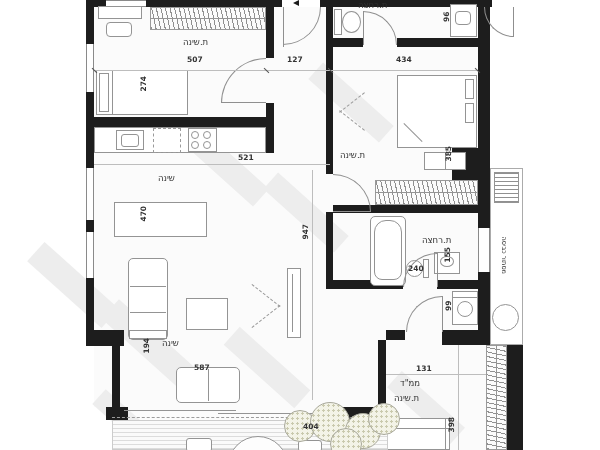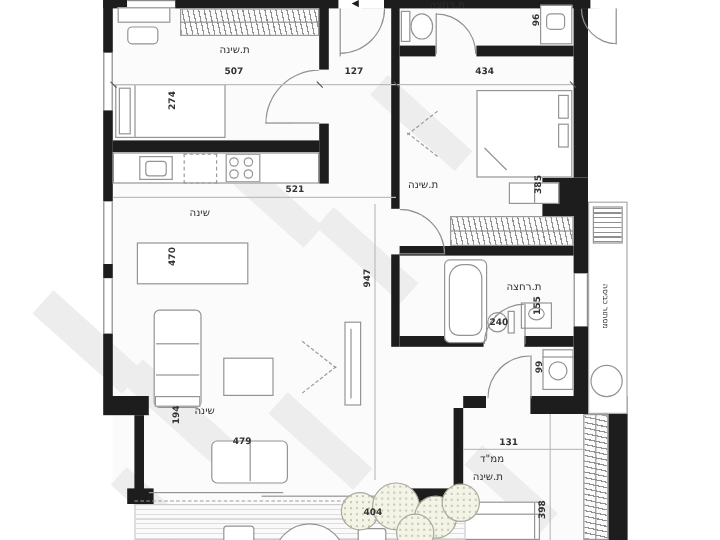--- a/index.html
+++ b/index.html
@@ -229,18 +229,18 @@
   <div class="dim vdim" style="left:442px;top:13px;">96</div>
   <div class="dim vdim" style="left:136px;top:80px;">274</div>
   <div class="dim" style="left:238px;top:154px;">521</div>
   <div class="dim vdim" style="left:441px;top:150px;">385</div>
   <div class="dim vdim" style="left:136px;top:210px;">470</div>
   <div class="dim vdim" style="left:298px;top:228px;">947</div>
   <div class="dim" style="left:408px;top:265px;">240</div>
   <div class="dim vdim" style="left:440px;top:251px;">155</div>
   <div class="dim vdim" style="left:444px;top:302px;">99</div>
   <div class="dim vdim" style="left:139px;top:342px;">194</div>
-  <div class="dim" style="left:194px;top:364px;">479</div>
+  <div class="dim" style="left:194px;top:364px;">587</div>
   <div class="dim" style="left:416px;top:365px;">131</div>
   <div class="dim vdim" style="left:444px;top:421px;">398</div>
   <div class="dim" style="left:303px;top:423px;">404</div>
 
 </div>
 
 </body></html>

